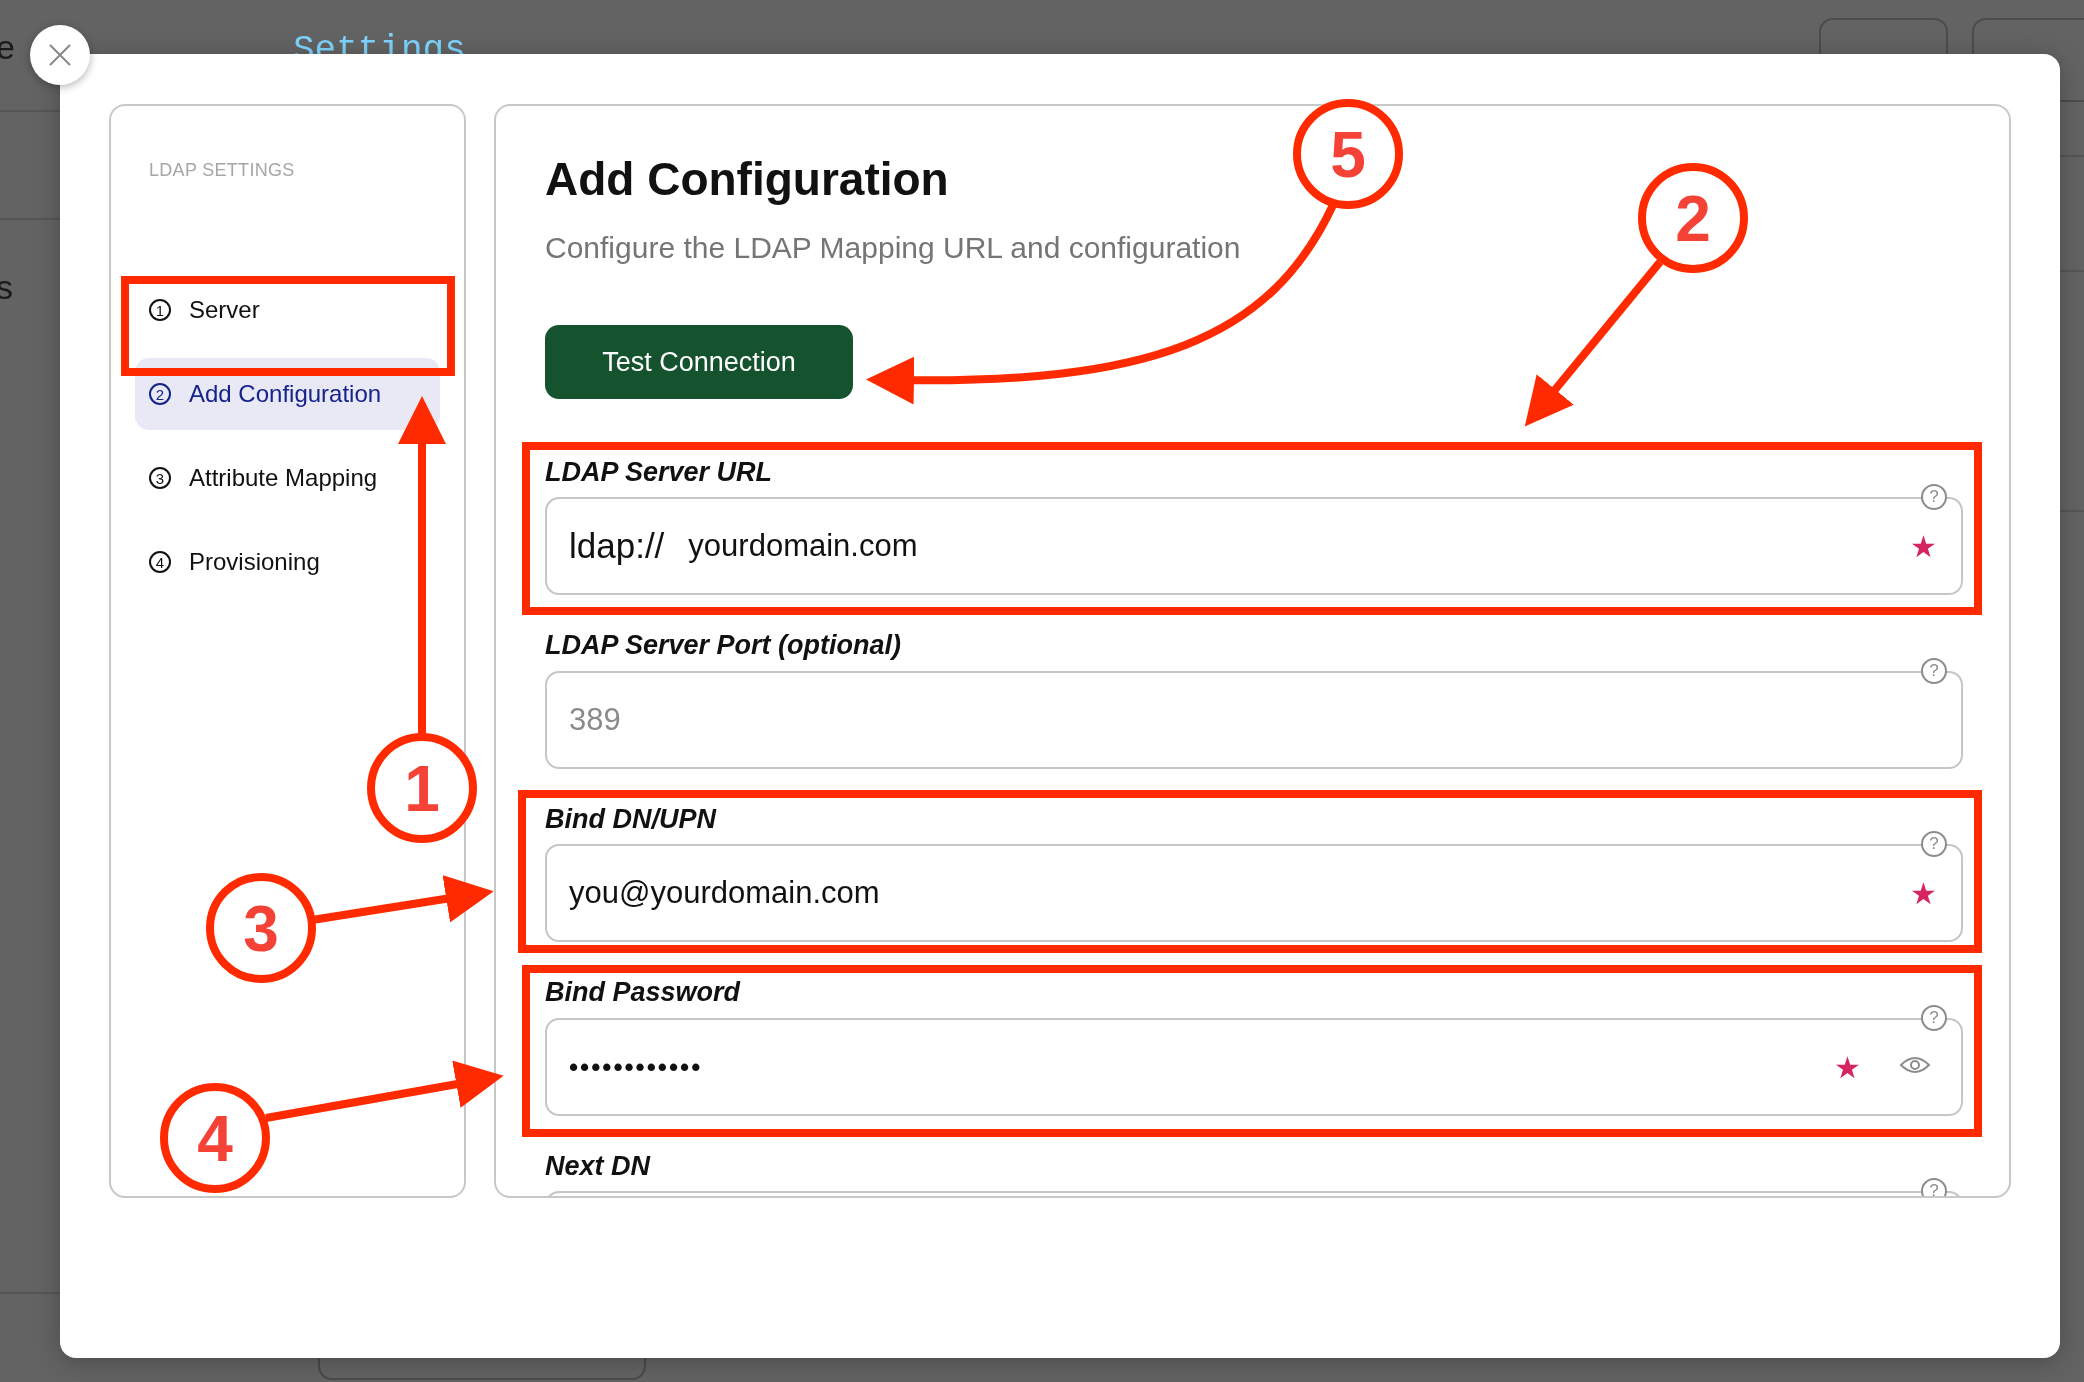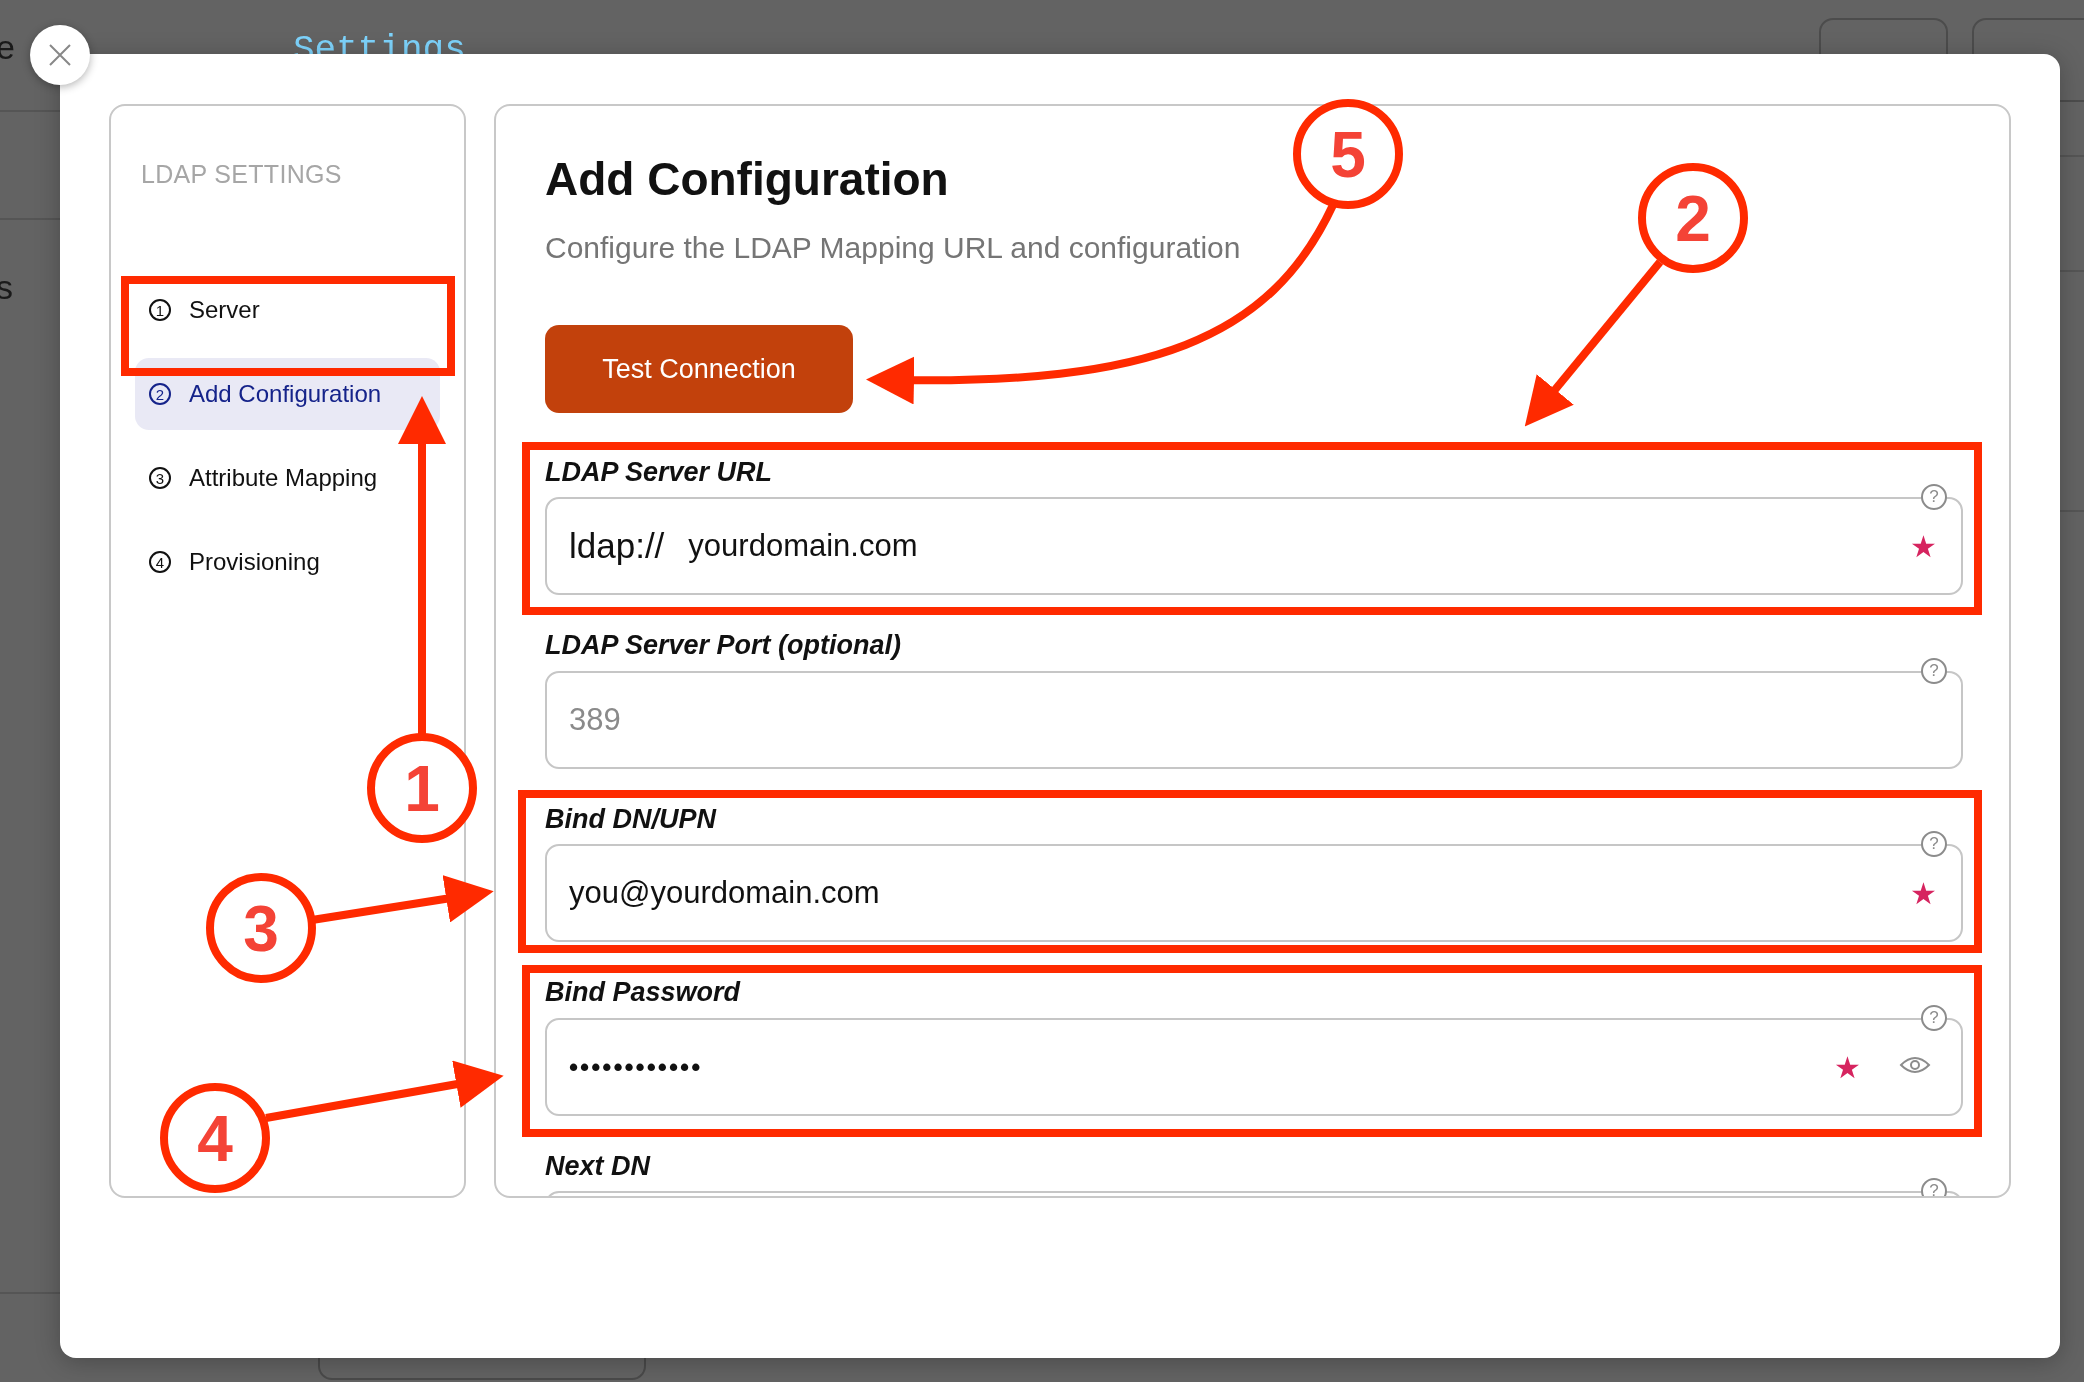--- a/index.html
+++ b/index.html
@@ -26,21 +26,21 @@
     position: absolute; left: 30px; top: 25px; width: 60px; height: 60px; border-radius: 50%;
     background: #fff; box-shadow: 0 2px 8px rgba(0,0,0,0.3);
     display: flex; align-items: center; justify-content: center; cursor: pointer; z-index: 5;
   }
 
   
   .sidebar {
     position: absolute; left: 109px; top: 104px; width: 357px; height: 1094px;
     border: 2px solid #c8c8c8; border-radius: 16px; background: #fff; box-sizing: border-box;
   }
-  .sidebar-heading { position: absolute; left: 30px; top: 54px; font-size: 25px; color: #a6a6a6; letter-spacing: 0.3px; }
+  .sidebar-heading { position: absolute; left: 38px; top: 54px; font-size: 18px; color: #a6a6a6; letter-spacing: 0.3px; }
   .step {
     position: absolute; left: 24px; width: 305px; height: 72px; border-radius: 14px;
     display: flex; align-items: center; padding-left: 14px; box-sizing: border-box; cursor: pointer;
   }
   .step.active { background: #e9e9f5; }
   .step-num {
     width: 22px; height: 22px; border: 2px solid #111; border-radius: 50%;
     font-size: 15px; display: flex; align-items: center; justify-content: center; color: #111;
     margin-right: 18px; box-sizing: border-box;
   }
@@ -49,22 +49,22 @@
   .step.active .step-label { color: #15238a; }
 
   
   .main {
     position: absolute; left: 494px; top: 104px; width: 1517px; height: 1094px;
     border: 2px solid #c8c8c8; border-radius: 16px; background: #fff; box-sizing: border-box; overflow: hidden;
   }
   .main-title { position: absolute; left: 49px; top: 46px; font-size: 46px; font-weight: bold; color: #111; }
   .main-sub { position: absolute; left: 49px; top: 125px; font-size: 30px; color: #757575; }
   .test-btn {
-    position: absolute; left: 49px; top: 219px; width: 308px; height: 88px; border-radius: 14px;
-    background: #c2410c; color: #fff; font-size: 27px; border: none; cursor: pointer;
+    position: absolute; left: 49px; top: 219px; width: 308px; height: 74px; border-radius: 14px;
+    background: #14532d; color: #fff; font-size: 27px; border: none; cursor: pointer;
     display: flex; align-items: center; justify-content: center;
   }
   .field-label { position: absolute; left: 49px; font-size: 27px; font-weight: bold; color: #111; font-style: italic; }
   .field-input {
     position: absolute; left: 49px; width: 1418px; height: 98px;
     border: 2px solid #c6c6c6; border-radius: 14px; box-sizing: border-box;
     display: flex; align-items: center; padding-left: 22px; cursor: text;
   }
   .prefix { font-size: 35px; color: #111; margin-right: 24px; }
   .value { font-size: 31px; color: #111; }

